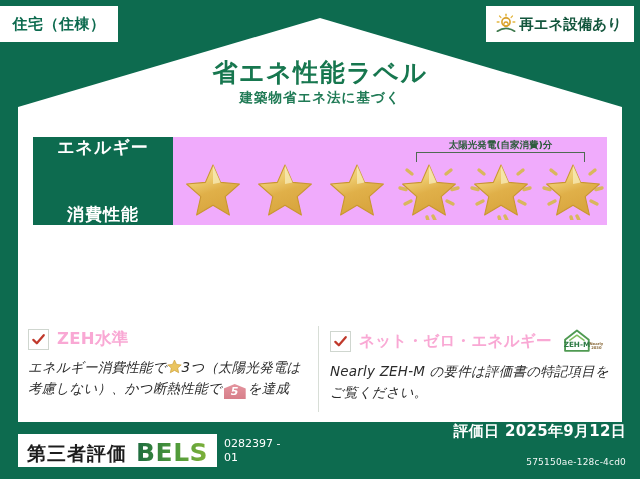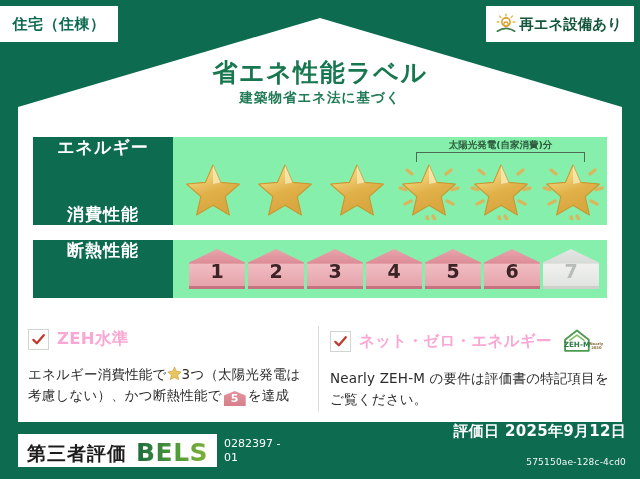--- a/index.html
+++ b/index.html
@@ -35,21 +35,21 @@
   #title-sub{font-size:13.5px;font-weight:bold;color:#1f7a55;letter-spacing:1px;}
   #title-main{font-size:25px;font-weight:bold;color:#17774f;letter-spacing:1.5px;margin-top:4px;}
 
   
   .perf-row{position:absolute;display:flex;align-items:stretch;}
   .perf-head{
     background:#0d6b4f;color:#fff;font-weight:bold;
     display:flex;flex-direction:column;align-items:center;justify-content:space-between;
     line-height:1.25;letter-spacing:1px;
   }
-  .perf-body{background:#86efac;flex:1;position:relative;}
+  .perf-body{background:#f0abfc;flex:1;position:relative;}
 
   #row-energy{left:33px;top:137px;width:574px;height:88px;}
   #row-energy .perf-head{width:140px;font-size:17px;}
   #row-insul{left:33px;top:240px;width:574px;height:58px;}
   #row-insul .perf-head{width:140px;font-size:17px;}
 
   
   #stars-wrap{
     position:absolute;left:0;right:0;bottom:4px;height:62px;
     display:flex;align-items:center;justify-content:center;gap:8px;padding-left:6px;
@@ -95,21 +95,21 @@
   #note-nze{left:330px;top:328px;}
   .note-head{display:flex;align-items:center;gap:8px;}
   .chk{
     width:19px;height:19px;flex:0 0 19px;border:1.5px solid #cfd6cf;background:#fff;
     display:flex;align-items:center;justify-content:center;
   }
   .chk svg{width:15px;height:15px;}
   .note-title{font-size:16.5px;font-weight:bold;color:#f9a8d4;letter-spacing:.3px;}
   #nze-title{font-size:15.5px;}
   .note-body{
-    margin-top:14px;font-size:13.5px;color:#2b2b2b;line-height:1.55;letter-spacing:.2px;
+    margin-top:7px;font-size:13.5px;color:#2b2b2b;line-height:1.55;letter-spacing:.2px;font-style:italic;
   }
   .inline-star{display:inline-block;width:15px;height:15px;vertical-align:-2px;}
   .inline-chip{
     display:inline-block;width:22px;height:15px;line-height:15px;text-align:center;
     font-size:11px;font-weight:bold;color:#fff;vertical-align:-2px;margin:0 2px;
     background:linear-gradient(180deg,#e4949e 0%,#d77f8a 100%);
     clip-path:polygon(0% 30%, 50% 0%, 100% 30%, 100% 100%, 0% 100%);
   }
   #zehm-logo{width:44px;height:26px;flex:0 0 44px;}
 
@@ -288,36 +288,20 @@
               <path d="M30 57 l1.5 5" stroke="#d9b75c" stroke-width="3.4" stroke-linecap="round" fill="none"></path>
               <path d="M36 56 l2 4" stroke="#d9b75c" stroke-width="3.4" stroke-linecap="round" fill="none"></path>
        <path d="M32 5 L39.6 22.4 L58.4 24 L44.2 36.6 L48.4 55 L32 45.3 L15.6 55 L19.8 36.6 L5.6 24 L24.4 22.4 Z" fill="url(#sg6)" stroke="#c9972f" stroke-width="1.1" stroke-linejoin="round"></path>
        <path d="M32 5 L39.6 22.4 L32 24 Z" fill="#f8ecb9" opacity="0.75"></path>
      </svg>
           </div>
         </div>
     </div>
   </div>
 
-  <div id="row-insul" class="perf-row">
-    <div class="perf-head">
-      <span>断熱性能</span>
-    </div>
-    <div class="perf-body">
-      <div id="chips-wrap">
-          <div class="chip">1</div>
-          <div class="chip">2</div>
-          <div class="chip">3</div>
-          <div class="chip">4</div>
-          <div class="chip">5</div>
-          <div class="chip">6</div>
-          <div class="chip inactive">7</div>
-        </div>
-    </div>
-  </div>
 
   <div id="note-divider"></div>
 
   <div id="note-zeh" class="note">
     <div class="note-head">
       <span class="chk">
         <svg viewBox="0 0 16 16">
           <path d="M2.5 8.4 L6.2 12 L13.6 3.4" fill="none" stroke="#c0392b" stroke-width="2.4" stroke-linecap="round" stroke-linejoin="round"></path>
         </svg>
       </span>

